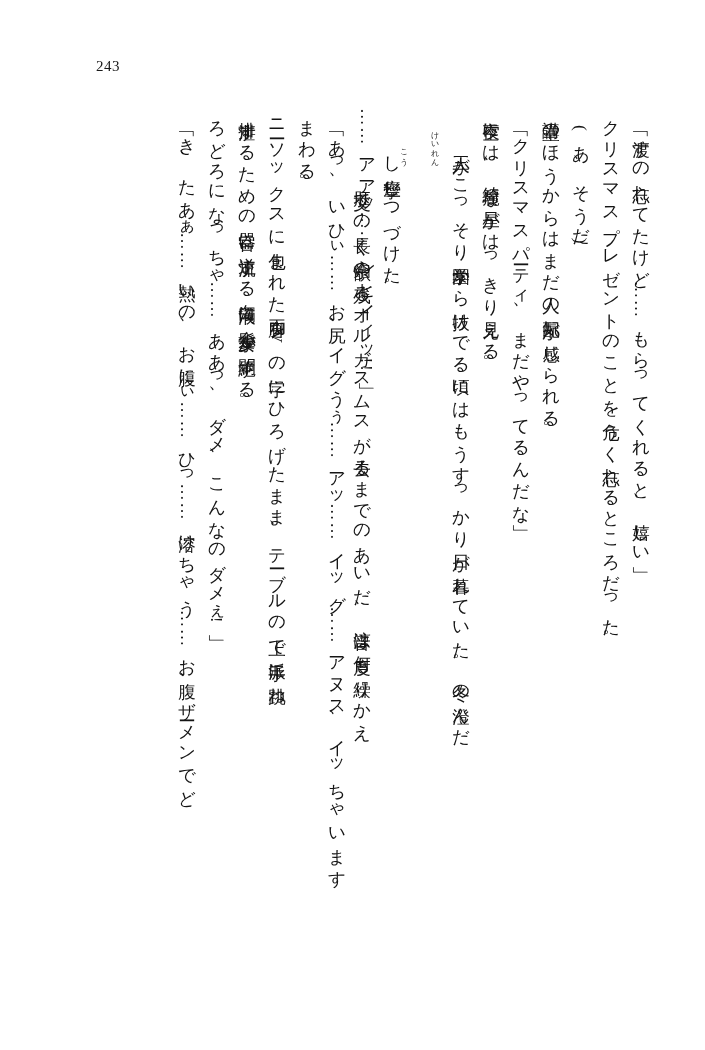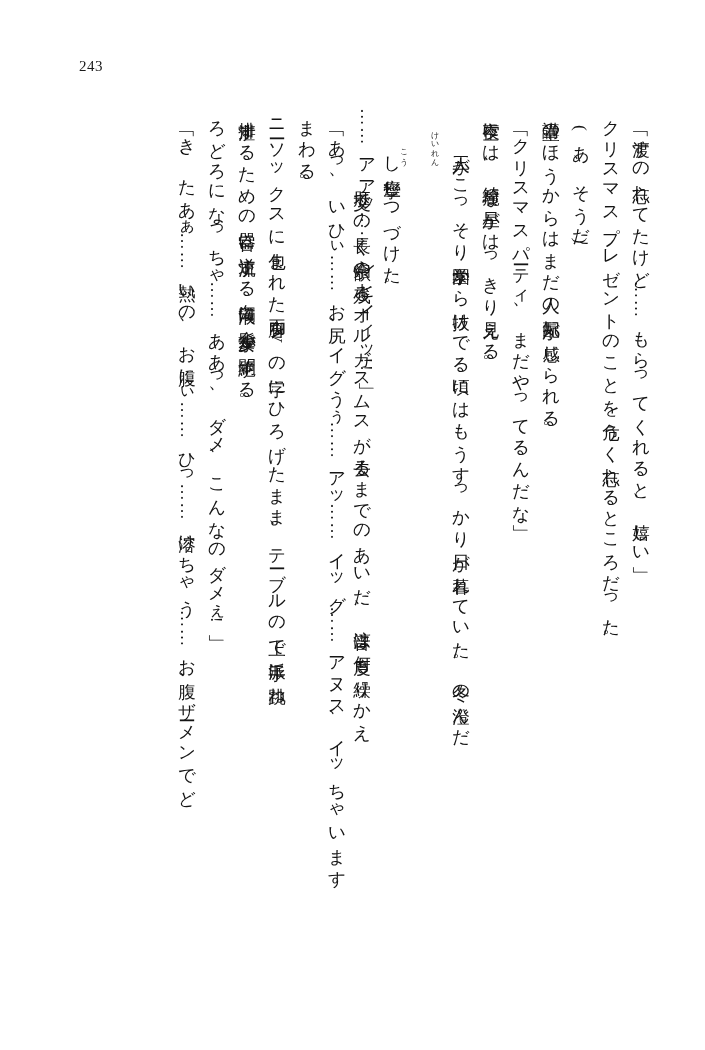--- a/index.html
+++ b/index.html
@@ -19,21 +19,21 @@
     position: relative;
     width: 705px;
     height: 1050px;
     background: #ffffff;
   }
 
   
   #page-number {
     position: absolute;
     top: 58px;
-    left: 79px;
+    left: 96px;
     font-size: 15px;
     letter-spacing: 0.5px;
     color: #1a1a1a;
     font-family: "Liberation Serif", "DejaVu Serif", serif;
   }
 
   
   #body-text {
     position: absolute;
     top: 108px;

